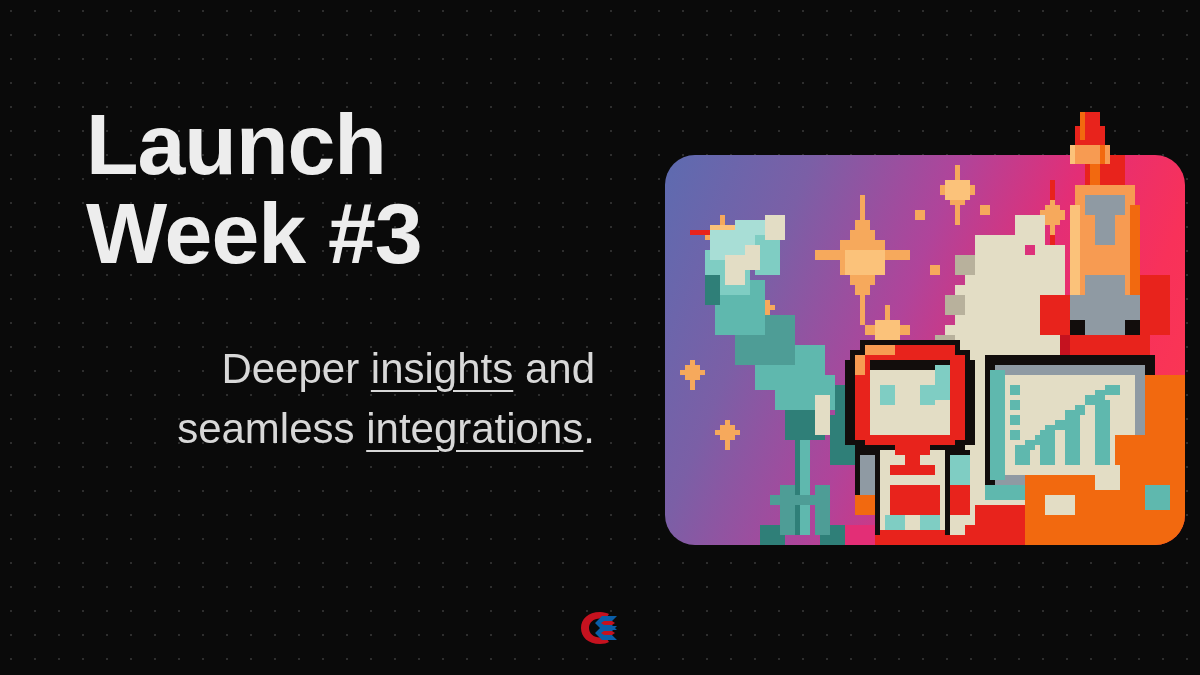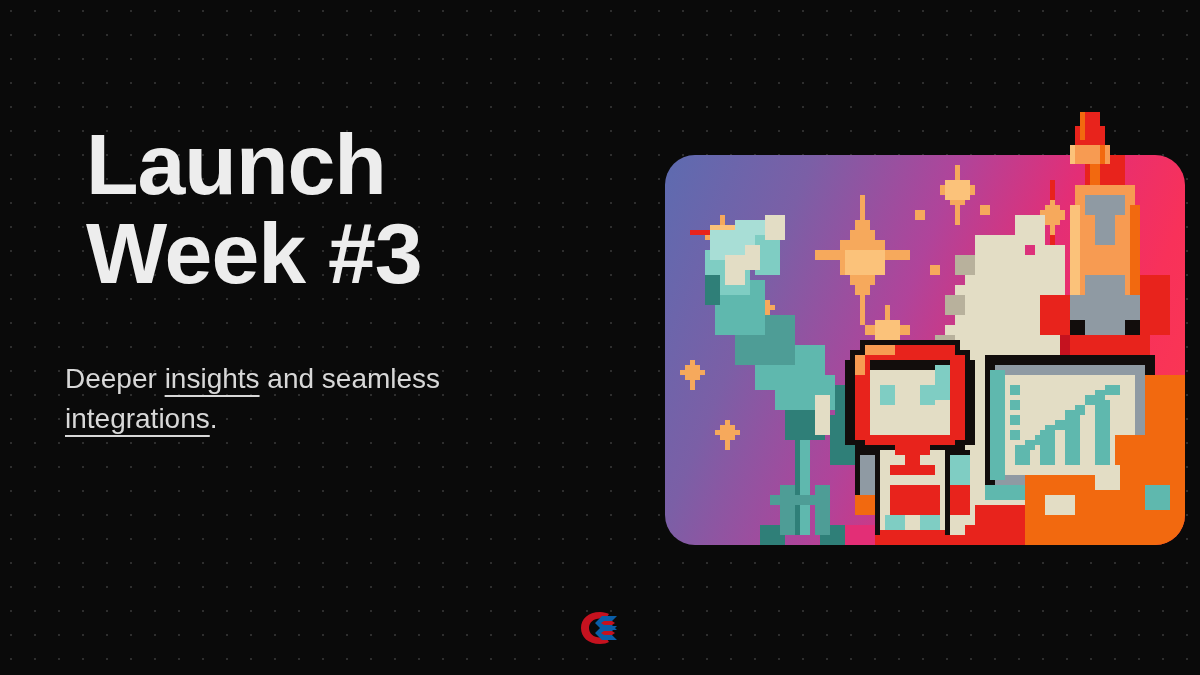--- a/index.html
+++ b/index.html
@@ -43,25 +43,25 @@
     font-weight: bold;
     line-height: 1.04;
     letter-spacing: -1px;
     color: #ededed;
     text-align: left;
     white-space: pre-line;
   }
   .subtitle {
     width: 530px;
     margin: 60px 0 0 0;
-    font-size: 28px;
+    font-size: 42px;
     font-weight: 300;
     line-height: 1.45;
     color: #d8d8d8;
-    text-align: left;
+    text-align: right;
   }
   .subtitle .u {
     text-decoration: underline;
     text-decoration-thickness: 2px;
     text-underline-offset: 7px;
   }
 
   
   .art-card {
     position: absolute;

